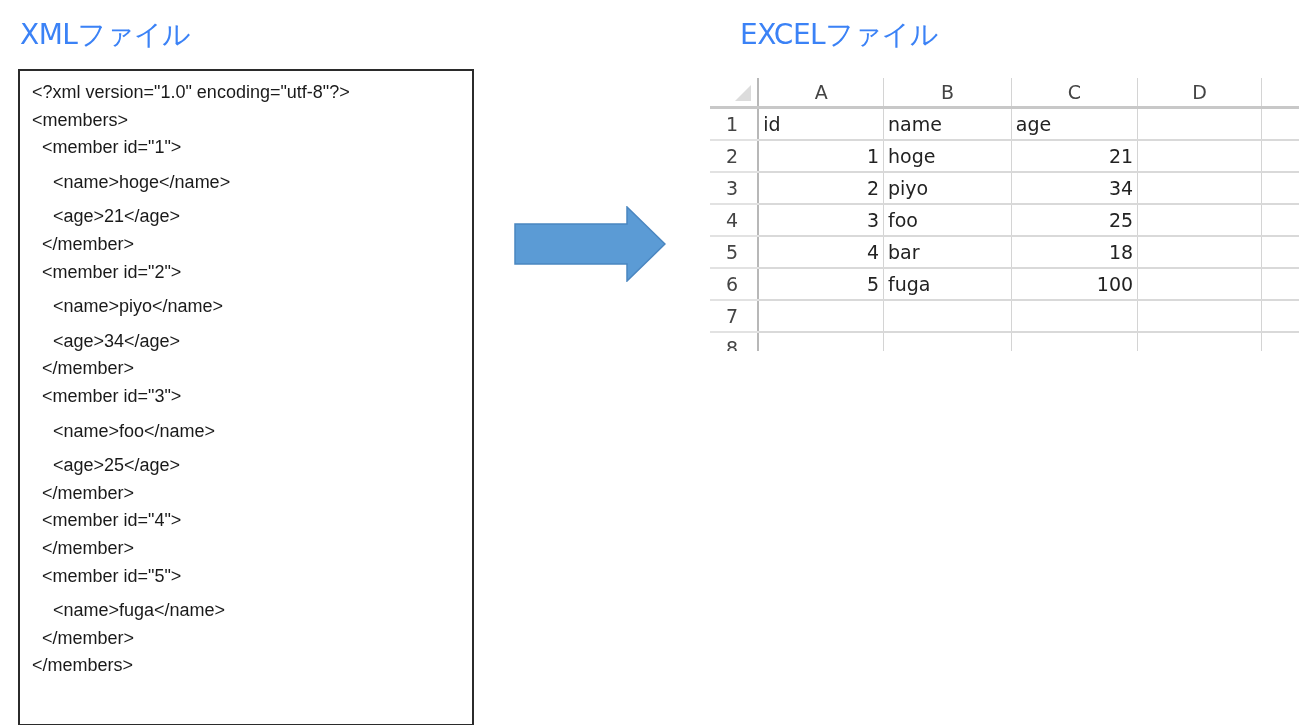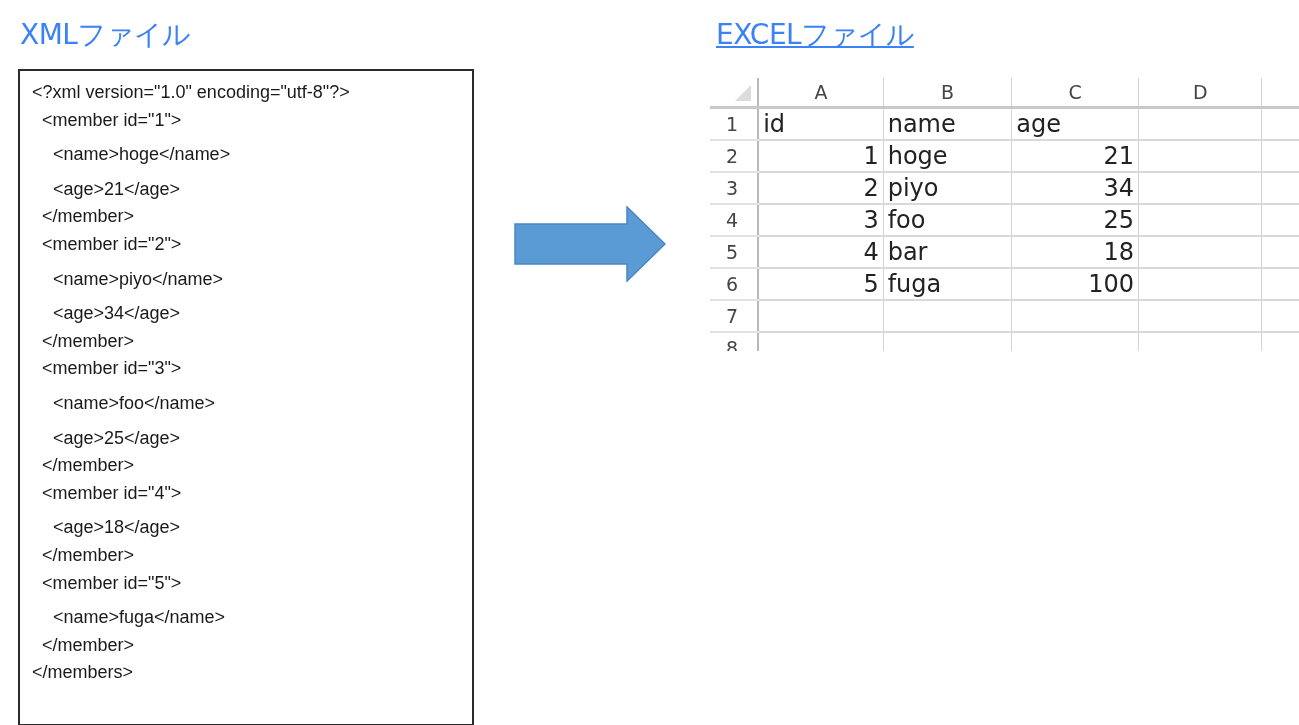--- a/index.html
+++ b/index.html
@@ -17,21 +17,21 @@
     .title {
       position: absolute;
       font-family: "DejaVu Sans", "Liberation Sans", sans-serif;
       font-size: 28px;
       line-height: 34px;
       color: #3b82f6;
       letter-spacing: -0.5px;
       white-space: nowrap;
     }
     #xml-title { left: 20px; top: 18px; }
-    #excel-title { left: 716px; top: 18px; text-decoration: underline; }
+    #excel-title { left: 740px; top: 18px; }
 
     .xml-box {
       position: absolute;
       left: 18px;
       top: 69px;
       width: 452px;
       height: 653px;
       border: 2px solid #2b2b2b;
       background: #ffffff;
       box-sizing: content-box;
@@ -114,21 +114,21 @@
       color: #444;
       text-align: left;
       padding-left: 16px;
       box-sizing: border-box;
       border-right: 2px solid #b8b8b8;
       border-bottom: 2px solid #e2e2e2;
     }
     .sheet td {
       width: 129px;
       height: 30px;
-      font-size: 24px;
+      font-size: 19px;
       line-height: 30px;
     }
     .sheet td.num {
       text-align: right;
       padding-right: 4px;
     }
     .sheet td.txt {
       text-align: left;
       padding-left: 4px;
     }
@@ -138,34 +138,34 @@
     }
   </style>
 </head>
 <body>
 
 <div id="xml-title" class="title">XMLファイル</div>
 
 <div class="xml-box">
   <div class="xml-lines">
     <div class="xml-line lvl0">&lt;?xml version="1.0" encoding="utf-8"?&gt;</div>
+    <div class="xml-line lvl0">&lt;members&gt;</div>
     <div class="xml-line lvl1">&lt;member id="1"&gt;</div>
     <div class="xml-line lvl2">&lt;name&gt;hoge&lt;/name&gt;</div>
     <div class="xml-line lvl2">&lt;age&gt;21&lt;/age&gt;</div>
     <div class="xml-line lvl1">&lt;/member&gt;</div>
     <div class="xml-line lvl1">&lt;member id="2"&gt;</div>
     <div class="xml-line lvl2">&lt;name&gt;piyo&lt;/name&gt;</div>
     <div class="xml-line lvl2">&lt;age&gt;34&lt;/age&gt;</div>
     <div class="xml-line lvl1">&lt;/member&gt;</div>
     <div class="xml-line lvl1">&lt;member id="3"&gt;</div>
     <div class="xml-line lvl2">&lt;name&gt;foo&lt;/name&gt;</div>
     <div class="xml-line lvl2">&lt;age&gt;25&lt;/age&gt;</div>
     <div class="xml-line lvl1">&lt;/member&gt;</div>
     <div class="xml-line lvl1">&lt;member id="4"&gt;</div>
-    <div class="xml-line lvl2">&lt;age&gt;18&lt;/age&gt;</div>
     <div class="xml-line lvl1">&lt;/member&gt;</div>
     <div class="xml-line lvl1">&lt;member id="5"&gt;</div>
     <div class="xml-line lvl2">&lt;name&gt;fuga&lt;/name&gt;</div>
     <div class="xml-line lvl1">&lt;/member&gt;</div>
     <div class="xml-line lvl0">&lt;/members&gt;</div>
   </div>
 </div>
 
 <svg class="arrow" viewBox="0 0 152 76" xmlns="http://www.w3.org/2000/svg">
   <polygon points="1,18 113,18 113,1 151,38 113,75 113,58 1,58" fill="#5b9bd5" stroke="#4a86c0" stroke-width="1.5"></polygon>

